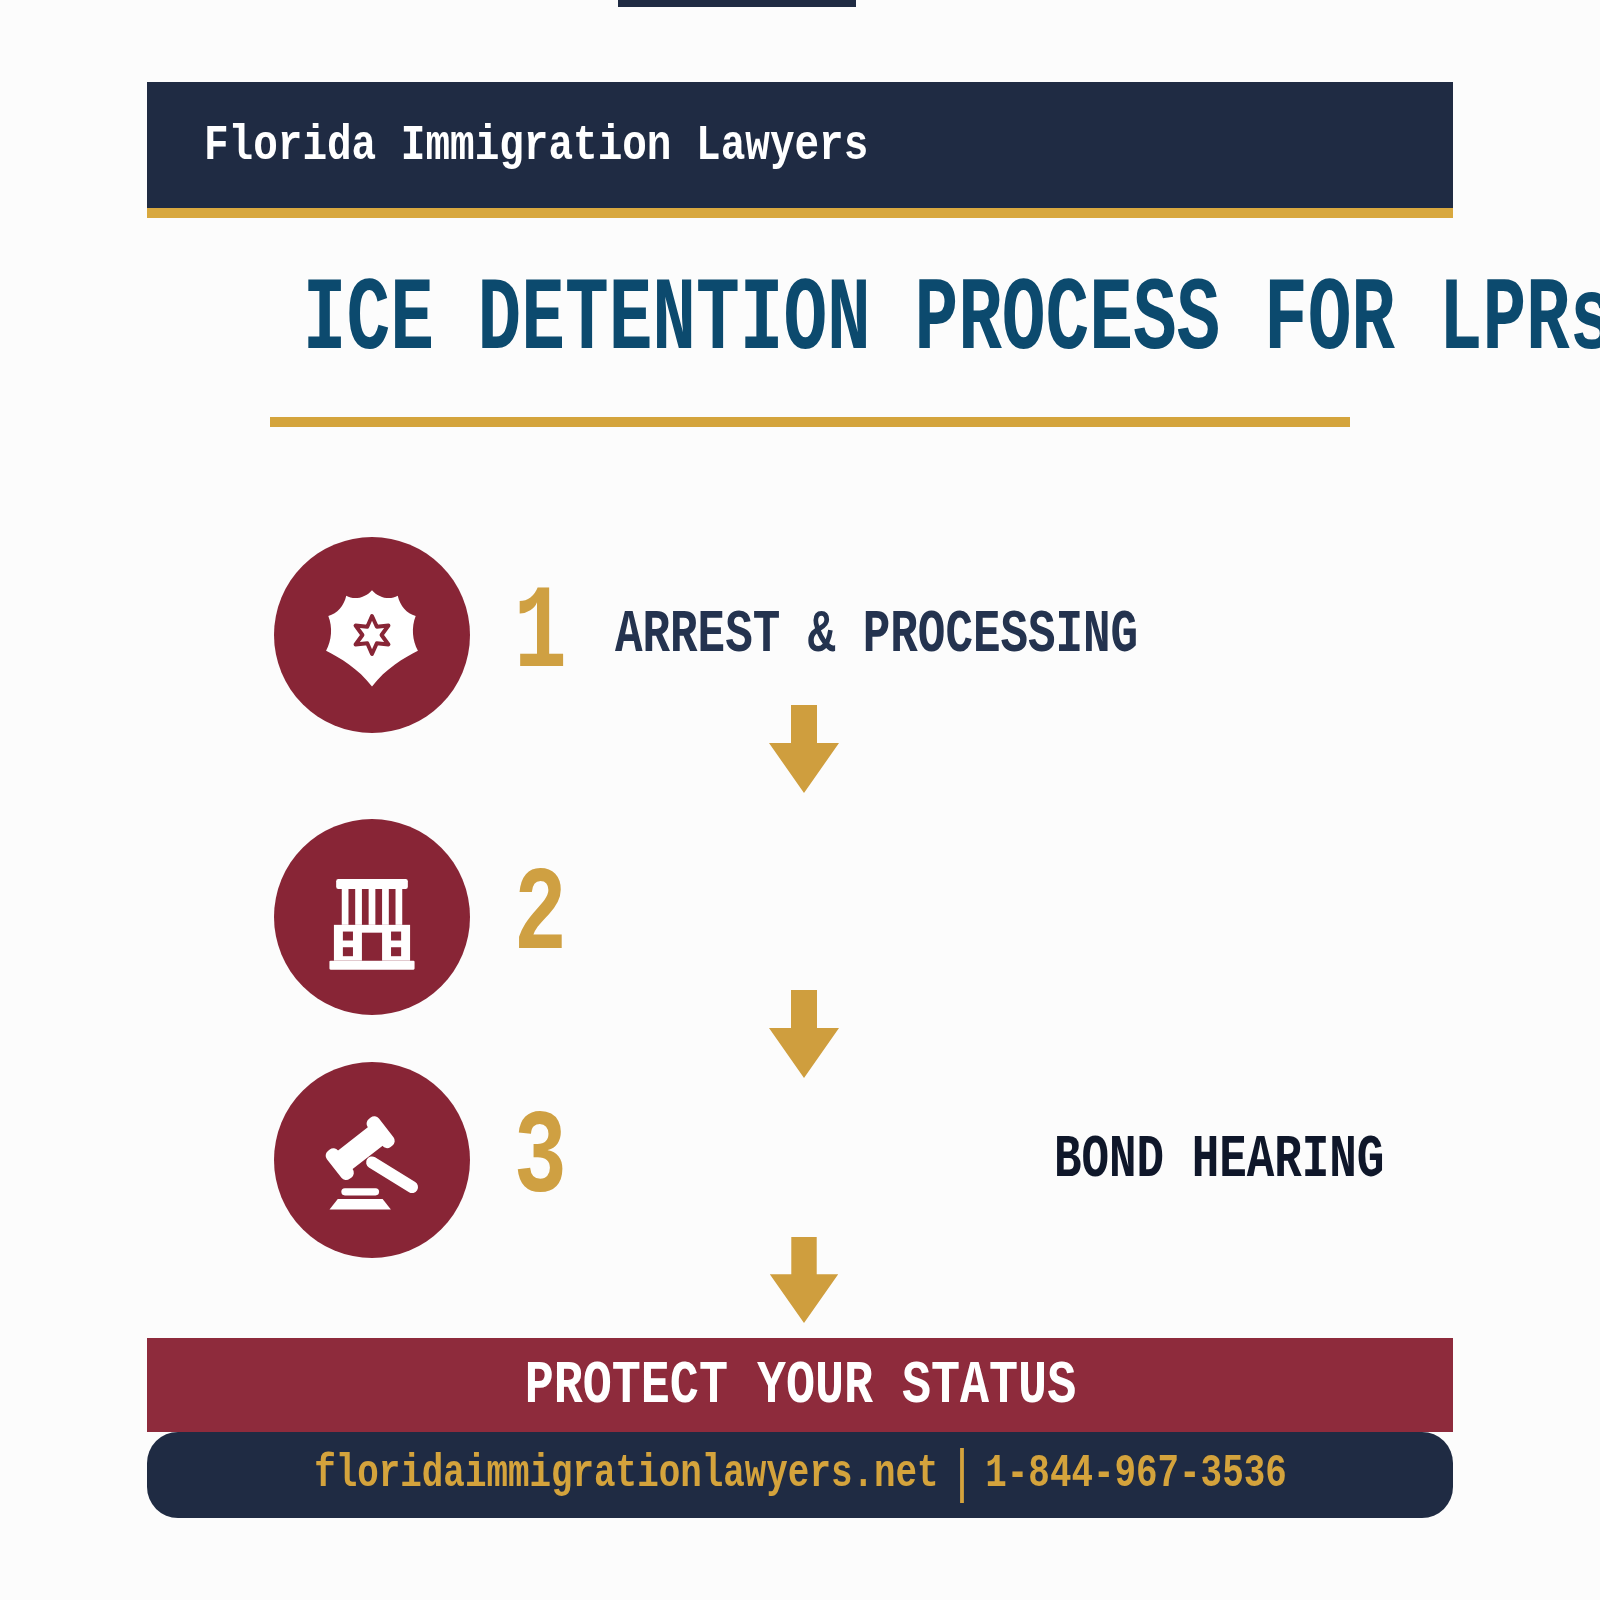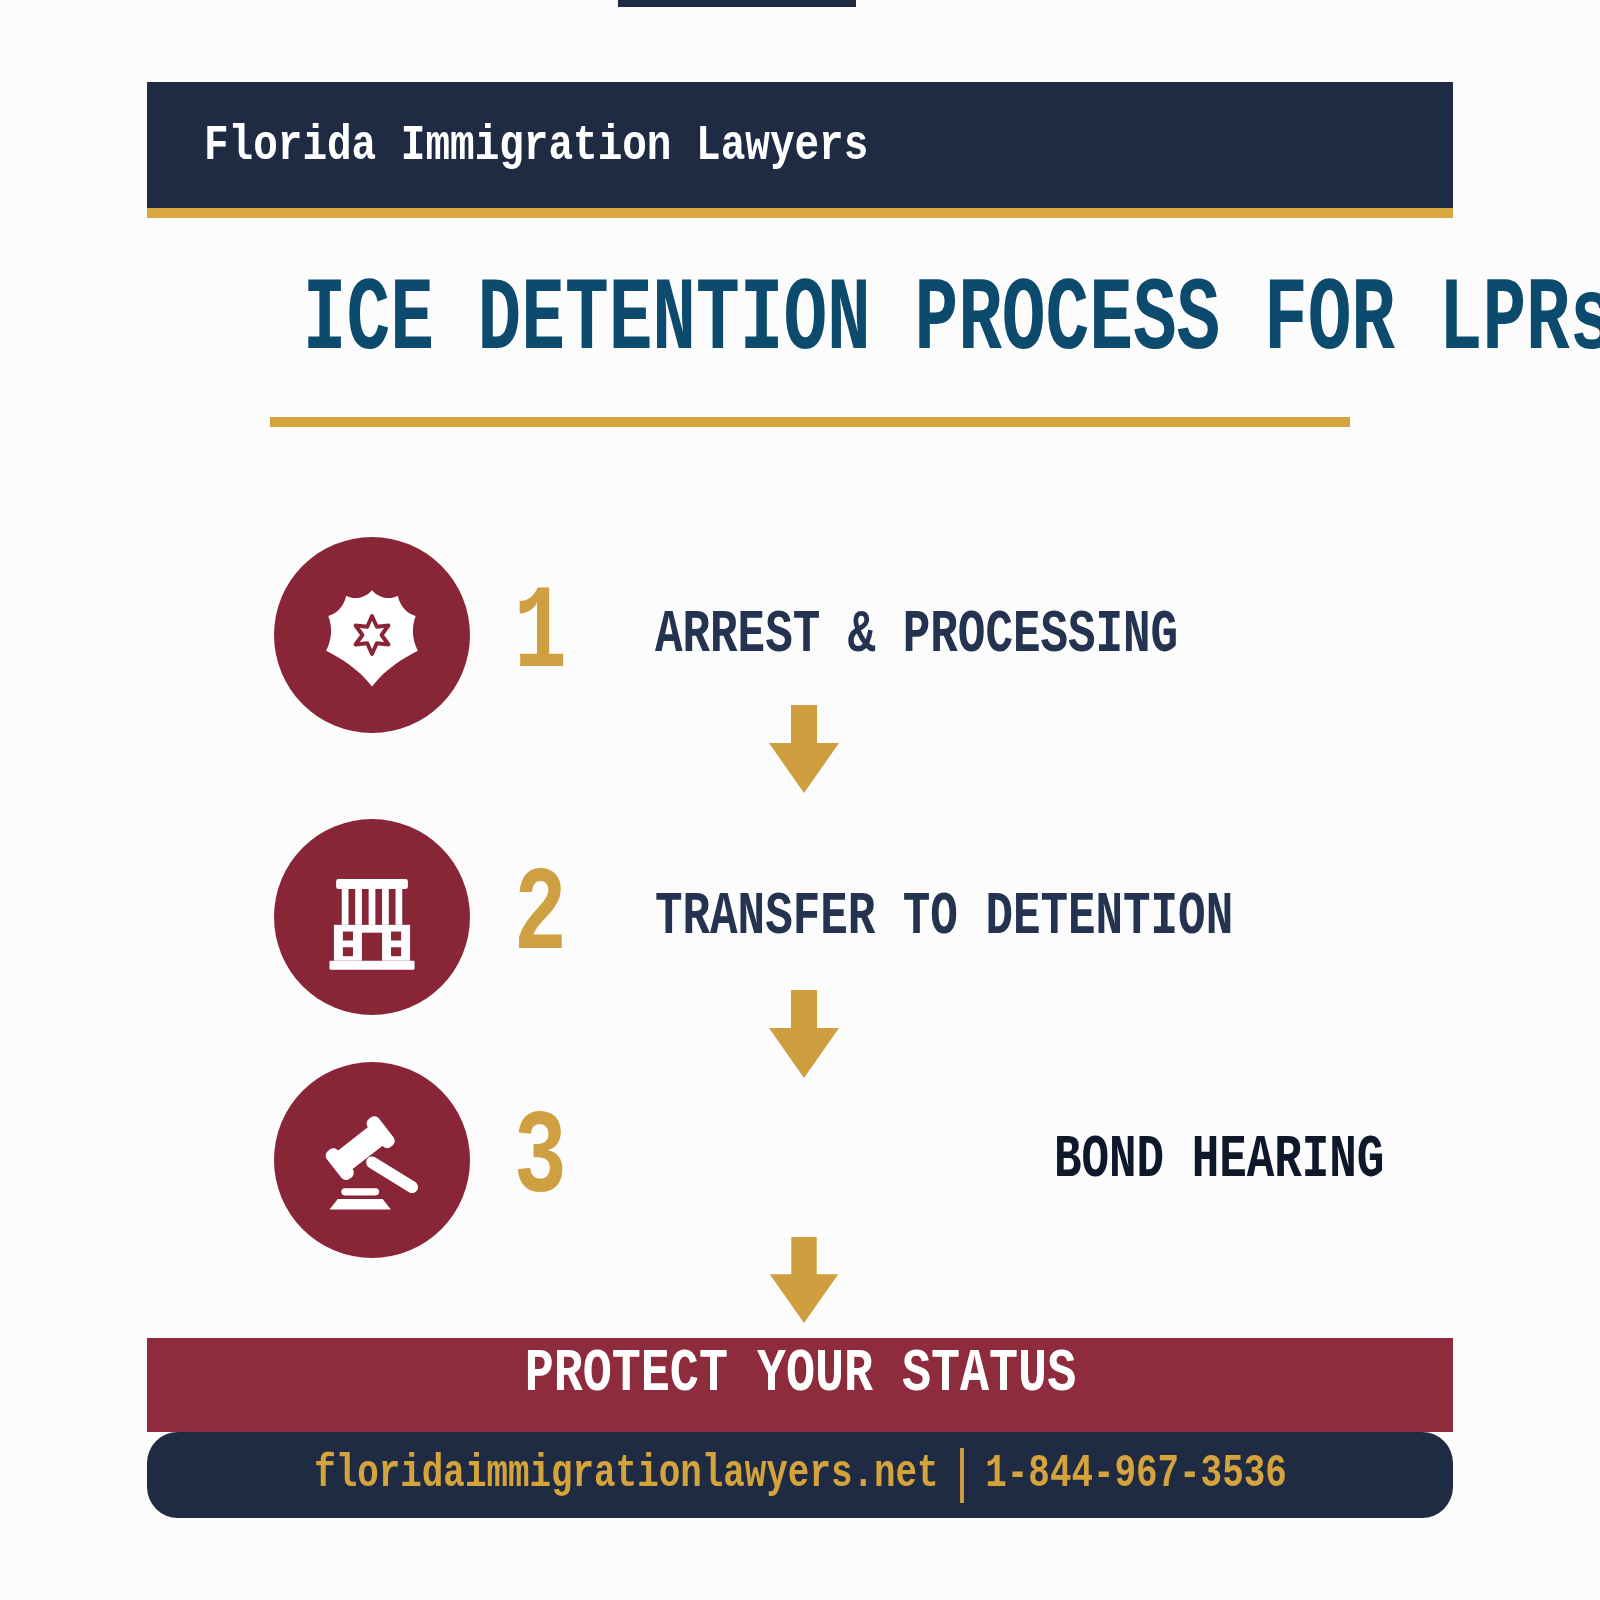--- a/index.html
+++ b/index.html
@@ -56,38 +56,38 @@
 
   .step-number{
     position:absolute;left:498px;top:50%;transform:translateY(-50%);
     width:84px;text-align:center;
     color:#cfa042;font-size:118px;font-weight:700;line-height:1;
   }
   .step-number .cond{transform:scaleX(.75);transform-origin:center center;}
 
   .step-label{
     position:absolute;left:615px;top:50%;transform:translateY(-50%);
-    color:#24334f;font-size:62px;font-weight:800;line-height:1;white-space:nowrap;margin-left:40px;
+    color:#24334f;font-size:62px;font-weight:800;line-height:1;white-space:nowrap;
   }
   .step-label-secondary{
     position:absolute;left:1054px;top:50%;transform:translateY(-50%);
     color:#0f172a;font-size:62px;font-weight:800;line-height:1;white-space:nowrap;
   }
 
   
   .arrow{position:absolute;left:769px;width:70px;height:88px;}
   .arrow1{top:705px;}
   .arrow2{top:990px;}
   .arrow3{top:1237px;height:86px;}
   .arrow svg{display:block;width:100%;height:100%;}
 
   
   .cta-bar{
     position:absolute;left:147px;top:1338px;width:1306px;height:94px;
-    background:#8e2b3c;display:flex;justify-content:center;
+    background:#8e2b3c;display:flex;align-items:center;justify-content:center;
     color:#ffffff;font-size:62px;font-weight:800;
   }
   .cta-bar .cond{transform:scaleX(.78);transform-origin:center center;}
 
   .contact-bar{
     position:absolute;left:147px;top:1432px;width:1306px;height:86px;
     background:#1f2b43;display:flex;align-items:center;justify-content:center;
     color:#d4a33c;font-size:46px;font-weight:700;border-radius:31px;
   }
   .contact-bar .cond{transform:scaleX(.78);transform-origin:center center;}
@@ -144,21 +144,20 @@
         <g fill="#882536">
           <rect x="41" y="64" width="18" height="25"></rect>
           <rect x="24" y="63" width="9" height="8"></rect>
           <rect x="24" y="77" width="9" height="8"></rect>
           <rect x="67" y="63" width="9" height="8"></rect>
           <rect x="67" y="77" width="9" height="8"></rect>
         </g>
       </svg>
     </div>
     <div class="step-number"><span class="cond center">2</span></div>
-    <div class="step-label"><span class="cond">TRANSFER TO DETENTION</span></div>
   </section>
 
   <div class="arrow arrow2">
     <svg viewBox="0 0 70 88">
         <path fill="#cf9e3e" d="M22 0 h26 v38 h22 L35 88 L0 38 h22 Z"></path>
       </svg>
   </div>
 
   <section class="step step3">
     <div class="icon-circle">

